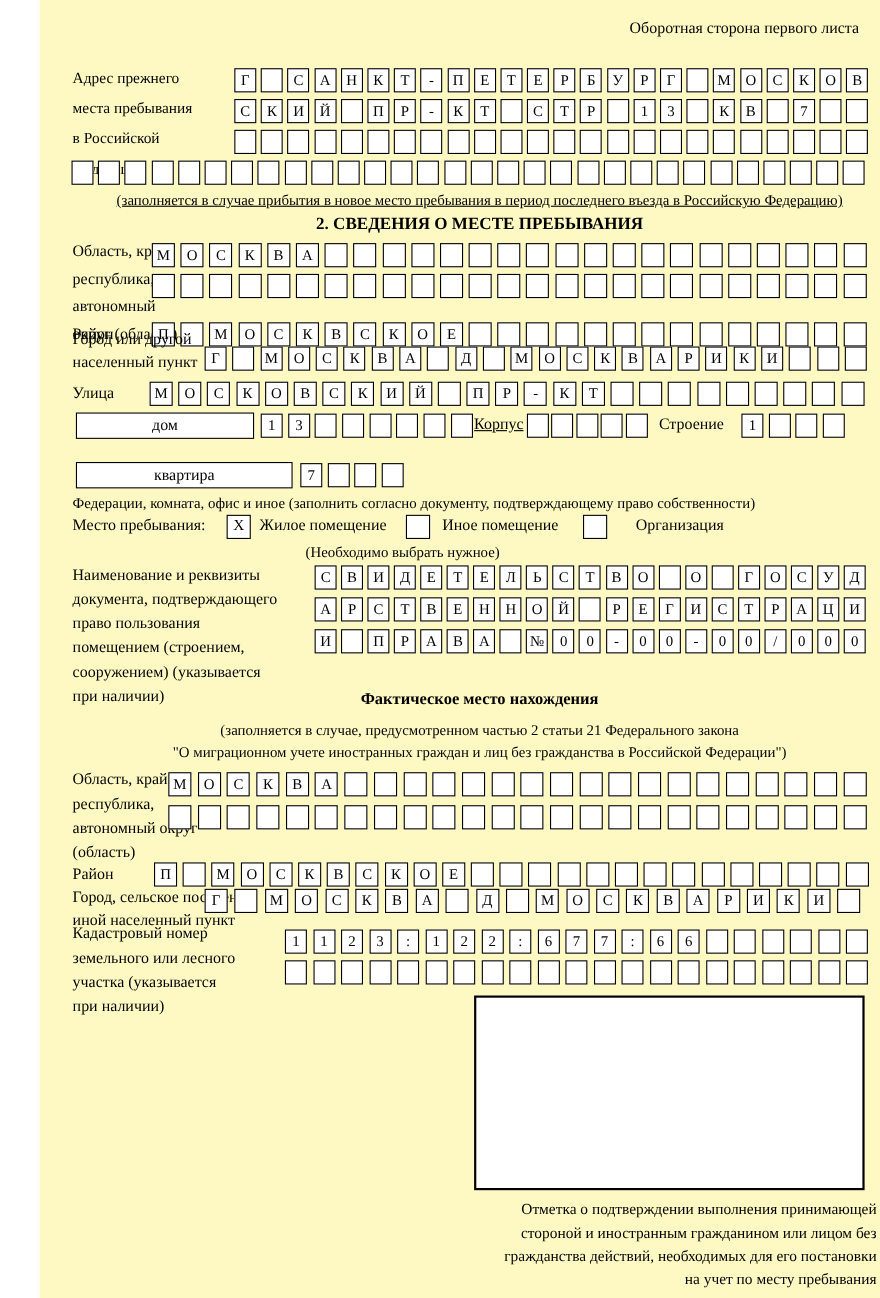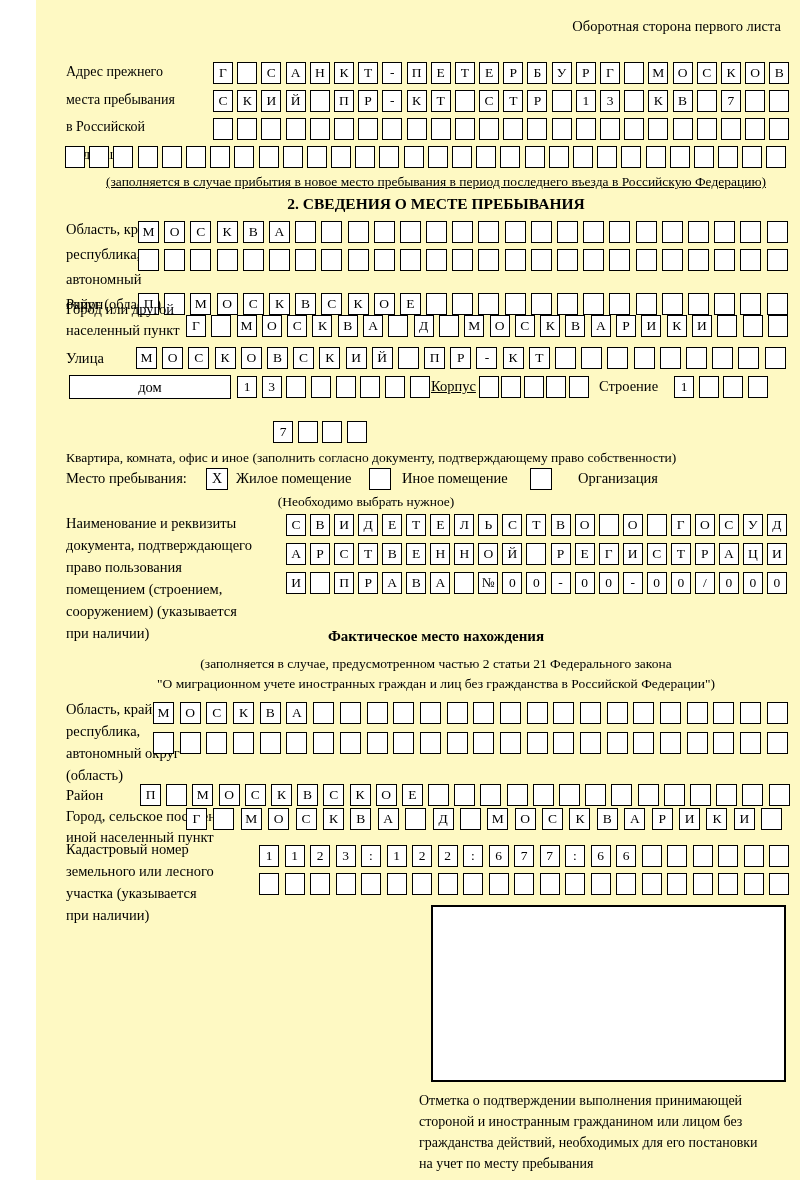--- a/index.html
+++ b/index.html
@@ -24,21 +24,21 @@
   .labelbox{
     box-sizing:border-box;border:1.6px solid #000;height:24px;
     display:flex;align-items:center;justify-content:center;font-size:14.5px;background:#fff;
   }
   .cb{
     box-sizing:border-box;width:22px;height:22px;border:1.6px solid #000;
     display:flex;align-items:center;justify-content:center;font-size:14px;background:#fff;
   }
   .inline-lbl{font-size:14.5px;}
   .stamp{box-sizing:border-box;border:2px solid #000;background:#fff;}
-  .caption{font-size:14px;line-height:21px;text-align:left;white-space:pre-line;}
+  .caption{font-size:14px;line-height:21px;text-align:right;white-space:pre-line;}
 </style>
 </head>
 <body>
 
 <div class="page">
 
   <div class="abs note" style="top:18px;right:55px;font-size:14.5px;">Оборотная сторона первого листа</div>
 
   <div class="abs lbl" style="left:30px;top:58px;">Адрес прежнего
 места пребывания
@@ -324,27 +324,28 @@
       <span class="cell"></span>
     </div>
   <div class="abs inline-lbl" style="left:563px;top:378px;">Строение</div>
   <div class="abs cellrow" style="left:638px;top:376px;--w:20px;--g:4.5px;">
       <span class="cell">1</span>
       <span class="cell"></span>
       <span class="cell"></span>
       <span class="cell"></span>
     </div>
 
+  <div class="abs labelbox" style="left:33px;top:420px;width:197px;">квартира</div>
   <div class="abs cellrow" style="left:237px;top:421px;--w:20px;--g:4.5px;">
       <span class="cell">7</span>
       <span class="cell"></span>
       <span class="cell"></span>
       <span class="cell"></span>
     </div>
-  <div class="abs note" style="left:30px;top:450px;">Квартира, комната, офис и иное (заполнить согласно документу, подтверждающему право собственности)</div>
+  <div class="abs note" style="left:30px;top:450px;">Федерации, комната, офис и иное (заполнить согласно документу, подтверждающему право собственности)</div>
 
   <div class="abs inline-lbl" style="left:30px;top:470px;">Место пребывания:</div>
   <div class="abs cb" style="left:170px;top:468px;">X</div>
   <div class="abs inline-lbl" style="left:200px;top:470px;">Жилое помещение</div>
   <div class="abs cb" style="left:333px;top:468px;"></div>
   <div class="abs inline-lbl" style="left:366px;top:470px;">Иное помещение</div>
   <div class="abs cb" style="left:494px;top:468px;"></div>
   <div class="abs inline-lbl" style="left:542px;top:470px;">Организация</div>
   <div class="abs note" style="left:190px;top:494px;width:280px;text-align:center;">(Необходимо выбрать нужное)</div>
 

